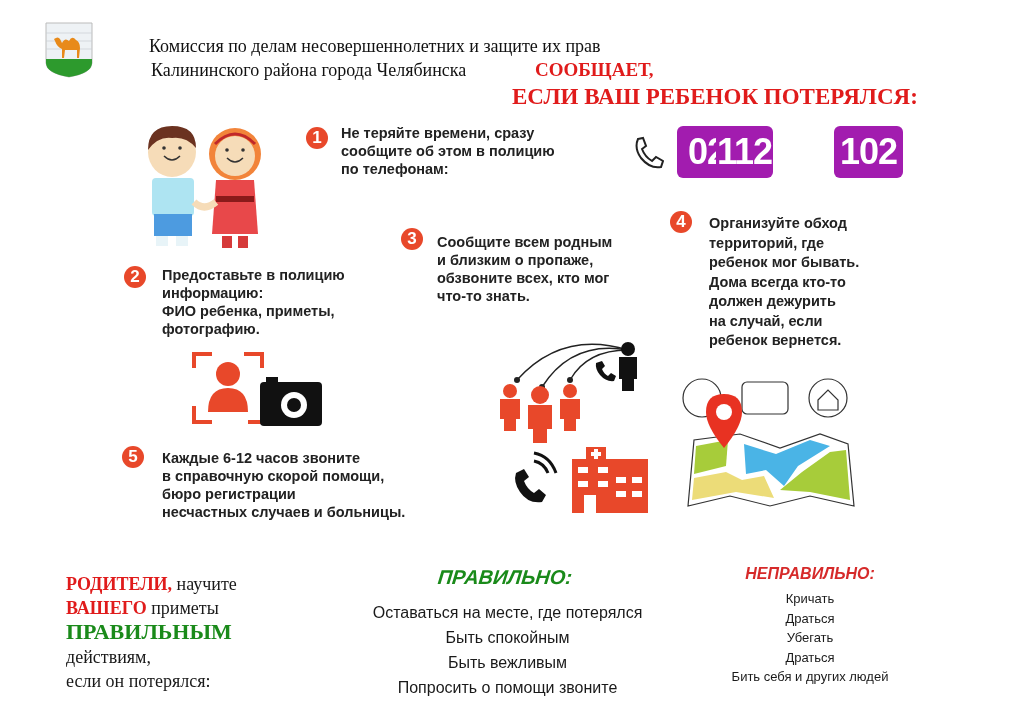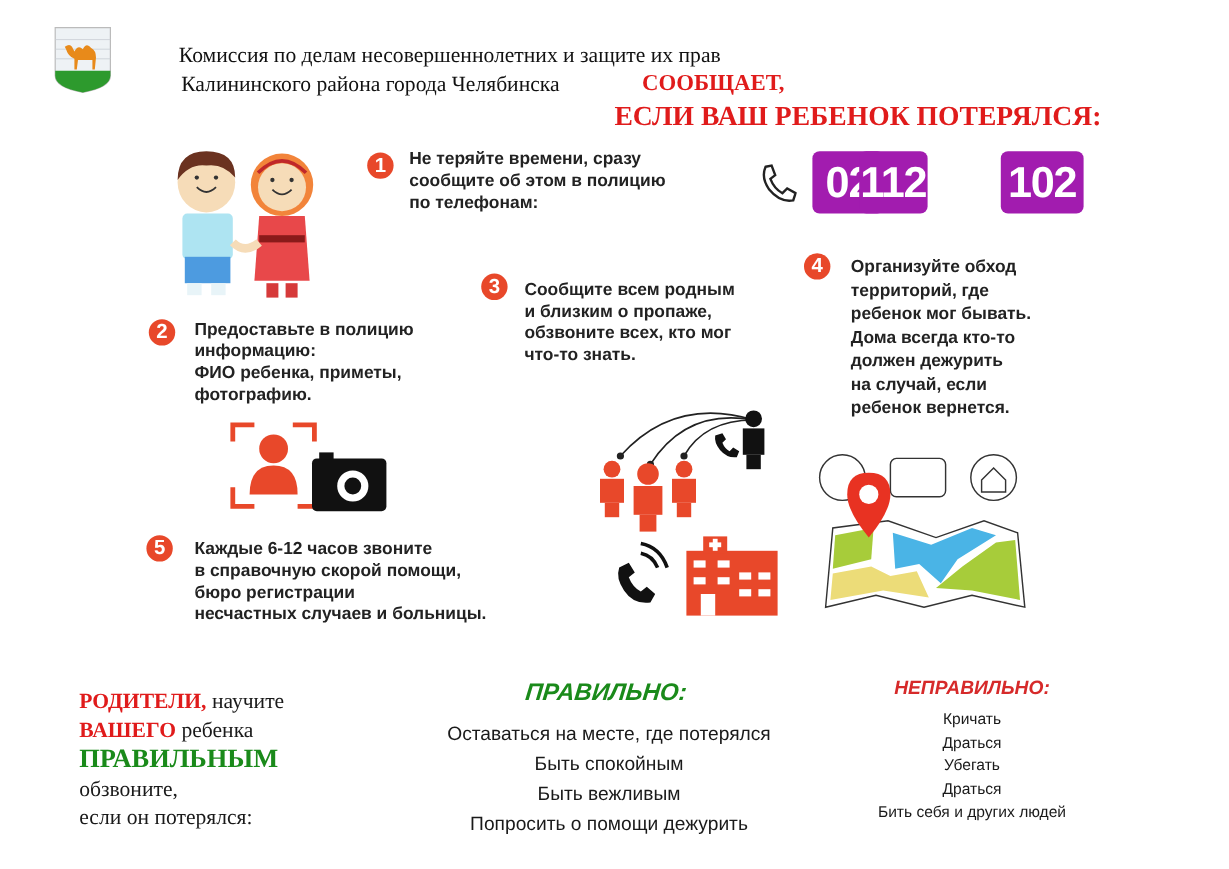--- a/index.html
+++ b/index.html
@@ -211,32 +211,32 @@
         <rect x="120" y="32" width="10" height="6"></rect>
       <rect x="104" y="46" width="10" height="6"></rect>
         <rect x="120" y="46" width="10" height="6"></rect>
       <rect x="72" y="50" width="12" height="18"></rect>
     </g>
   </svg>
 </div>
 
 <div class="abs parents" style="left:66px;top:572px;">
   <div><span class="red">РОДИТЕЛИ,</span><span> научите</span></div>
-  <div><span class="red">ВАШЕГО</span><span> ребенка</span></div>
+  <div><span class="red">ВАШЕГО</span><span> приметы</span></div>
   <div><span class="green">ПРАВИЛЬНЫМ</span></div>
-  <div>обзвоните,</div>
+  <div>действиям,</div>
   <div>если он потерялся:</div>
 </div>
 
 <div class="abs right-title" style="left:420px;top:566px;width:170px;">ПРАВИЛЬНО:</div>
 <div class="abs right-list" style="left:340px;top:600px;width:335px;">
   <div>Оставаться на месте, где потерялся</div>
   <div>Быть спокойным</div>
   <div>Быть вежливым</div>
-  <div>Попросить о помощи дежурить</div>
+  <div>Попросить о помощи звоните</div>
 </div>
 
 <div class="abs wrong-title" style="left:730px;top:565px;width:160px;">НЕПРАВИЛЬНО:</div>
 <div class="abs wrong-list" style="left:710px;top:589px;width:200px;">
   <div>Кричать</div>
   <div>Драться</div>
   <div>Убегать</div>
   <div>Драться</div>
   <div>Бить себя и других людей</div>
 </div>

